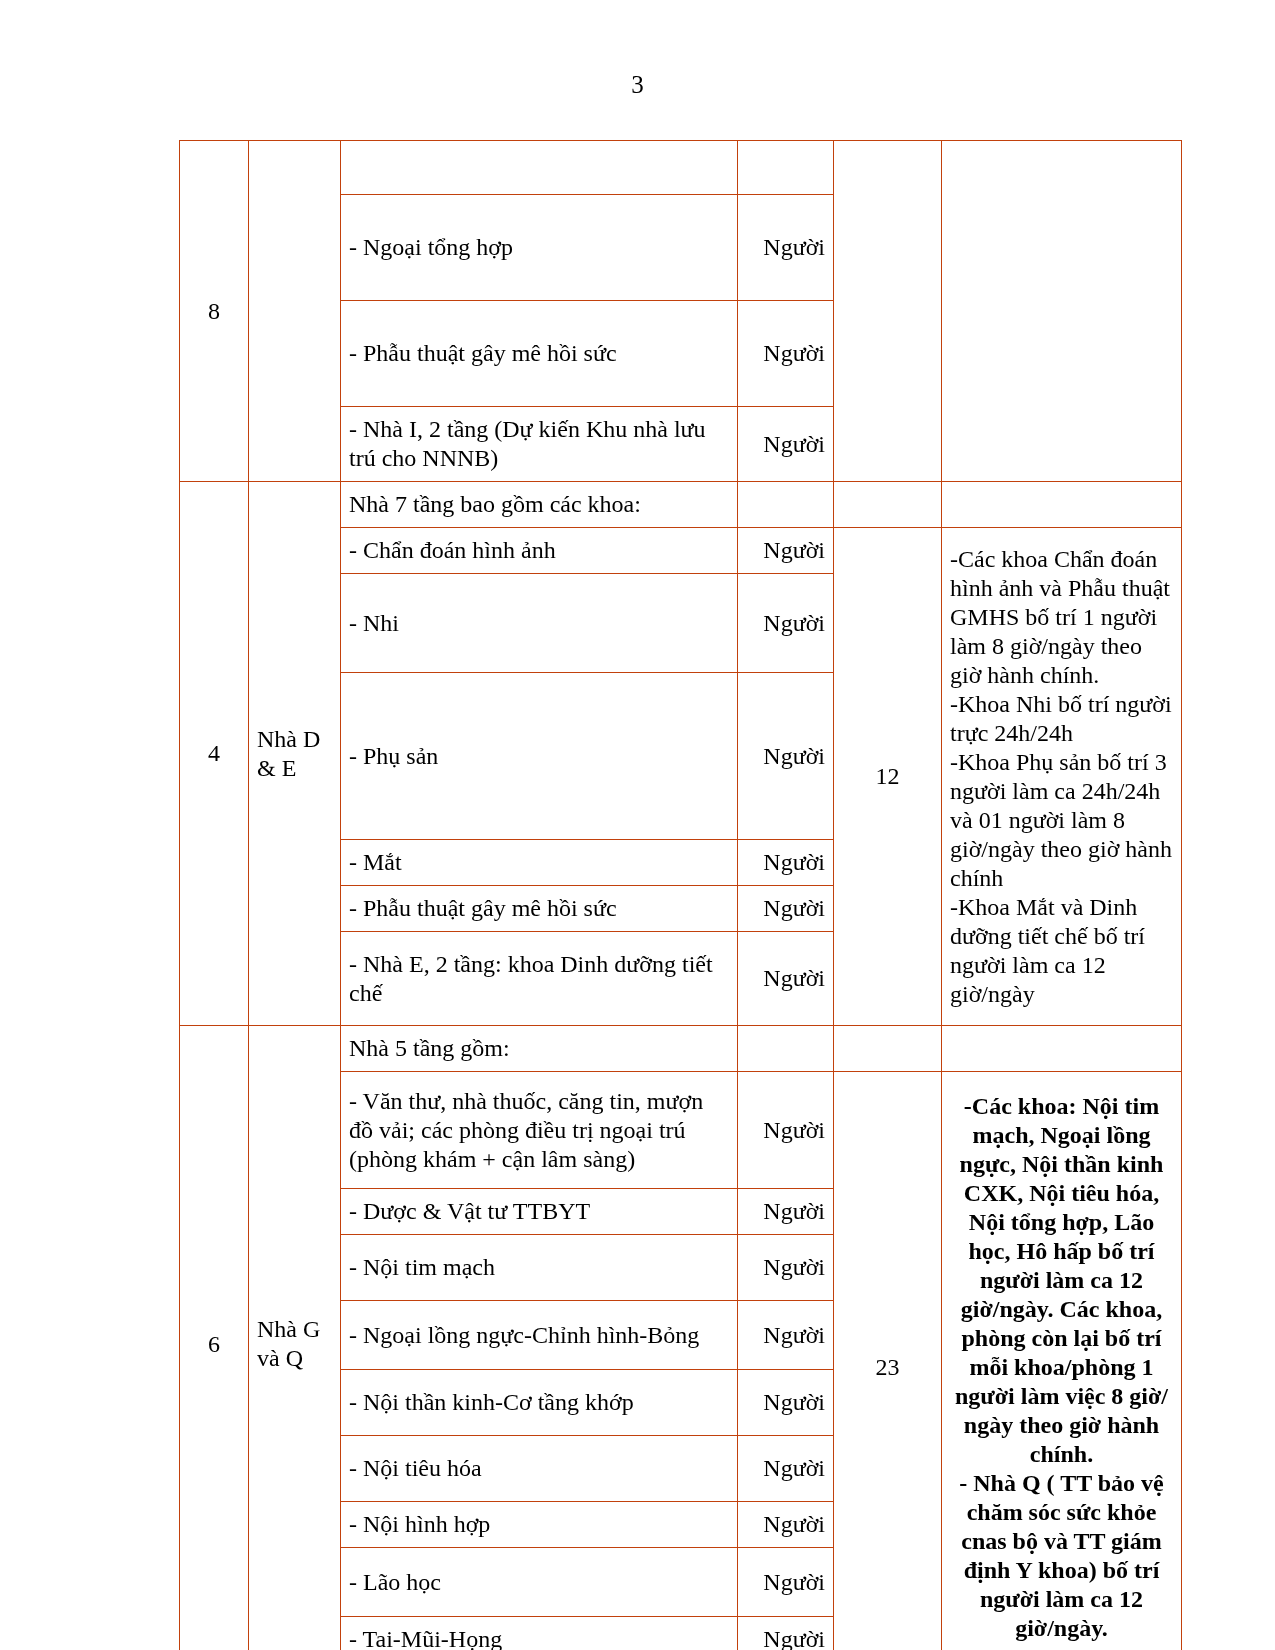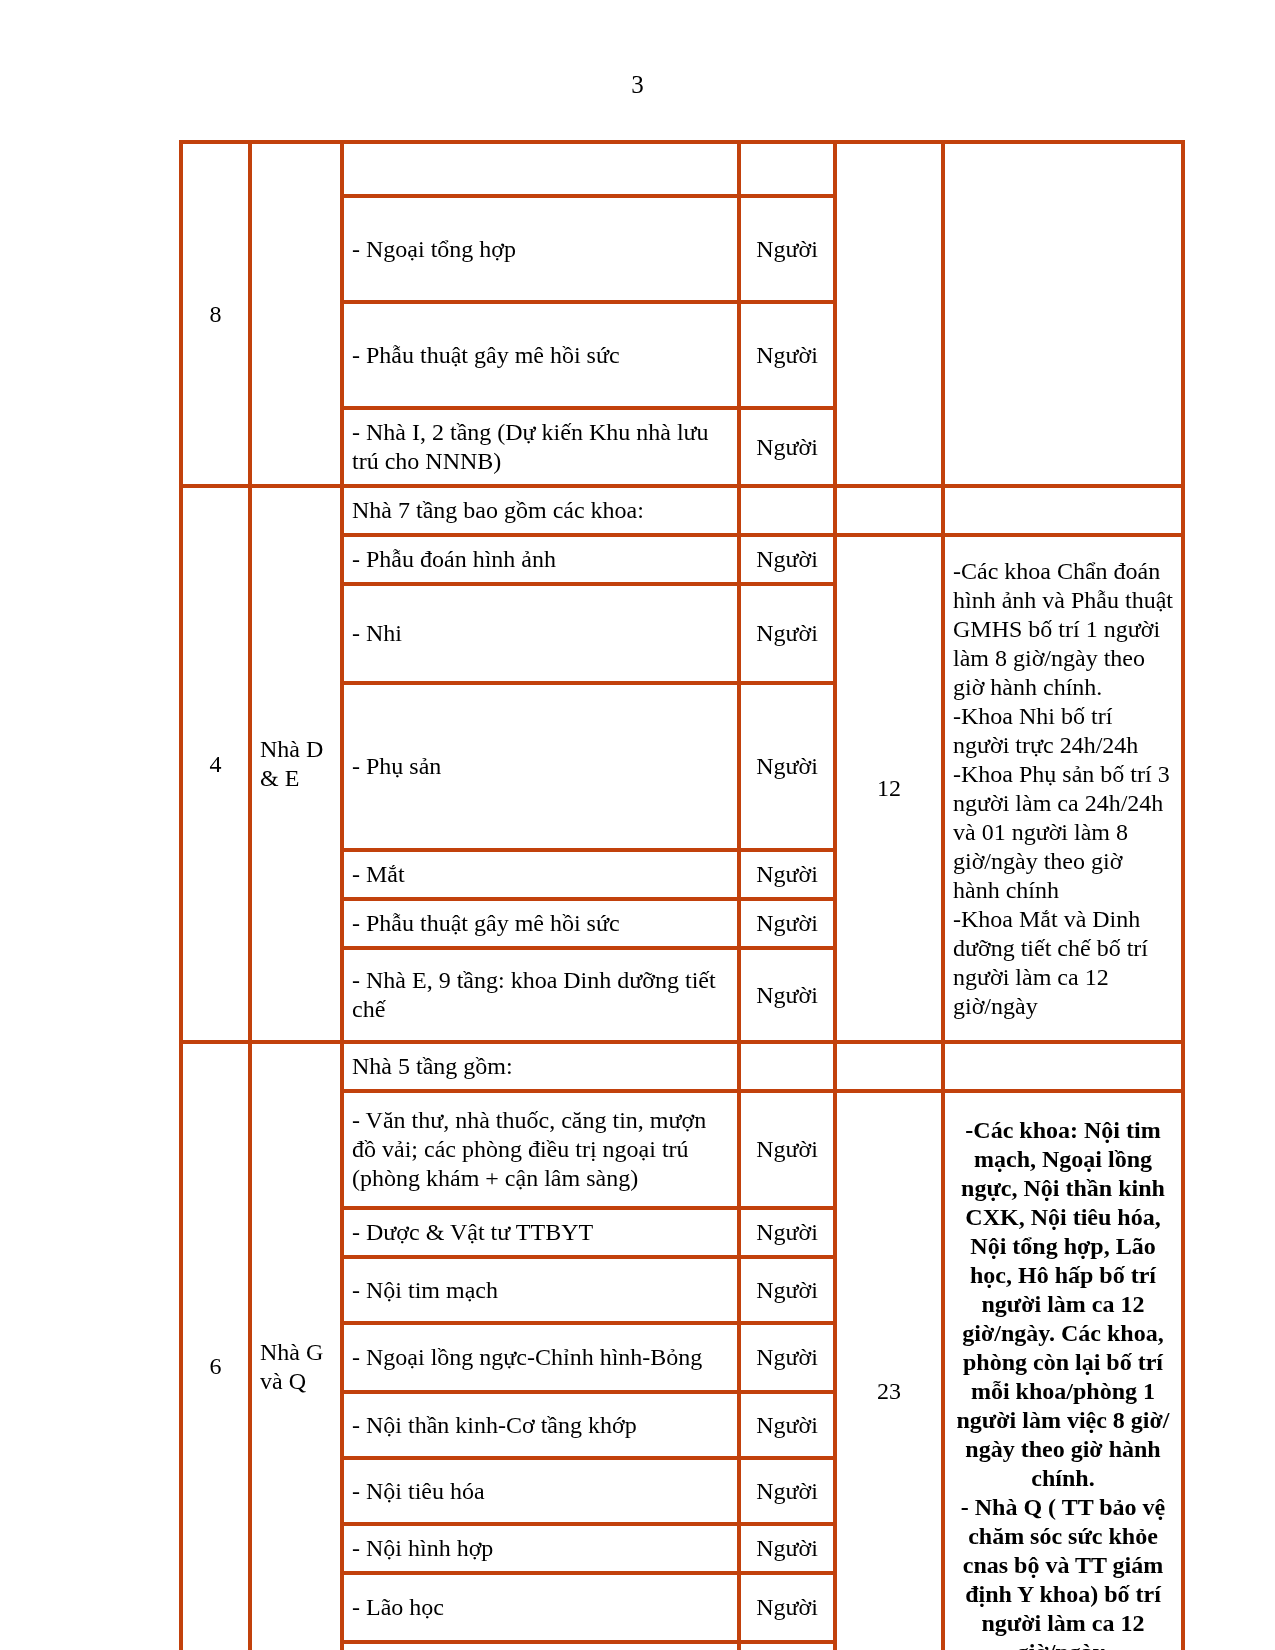--- a/index.html
+++ b/index.html
@@ -25,33 +25,33 @@
   }
   table.doc {
     position: absolute;
     left: 179px;
     top: 140px;
     width: 1002px;
     border-collapse: collapse;
     table-layout: fixed;
   }
   table.doc td {
-    border: 4px solid #c2410c;
+    border: 1px solid #c2410c;
     padding: 8px;
     font-size: 24px;
     line-height: 29px;
     vertical-align: middle;
     overflow: hidden;
     word-wrap: break-word;
   }
   td.num { text-align: center; }
   td.num-bottom { vertical-align: bottom; padding-bottom: 16px; }
   td.name { text-align: left; white-space: pre-line; }
   td.desc { text-align: left; padding: 2px 9px; }
-  td.unit { text-align: center; margin-top: 44px; }
+  td.unit { text-align: right; margin-top: 44px; }
   td.count { text-align: center; margin-left: 39px; }
   td.note {
     vertical-align: top;
     font-size: 23px;
     line-height: 28px;
     white-space: pre-line;
     padding: 5px 7px;
   }
   td.note-left { text-align: left; border-radius: 10px; }
   td.note-center { text-align: center; font-weight: bold; }
@@ -97,21 +97,21 @@
       <tr style="height:33px">
         <td class="num" rowspan="7">4</td>
         <td class="name" rowspan="7">Nhà D
 &amp; E</td>
         <td class="desc">Nhà 7 tầng bao gồm các khoa:</td>
         <td class="unit"></td>
         <td class="count"></td>
         <td class="note"></td>
       </tr>
       <tr style="height:36px">
-        <td class="desc">- Phẫu đoán hình ảnh</td>
+        <td class="desc">- Chẩn đoán hình ảnh</td>
         <td class="unit">Người</td>
         <td class="count" rowspan="6">12</td>
         <td class="note note-left" rowspan="6">-Các khoa Chẩn đoán hình ảnh và Phẫu thuật GMHS bố trí 1 người làm 8 giờ/ngày theo giờ hành chính.
 -Khoa Nhi bố trí người trực 24h/24h
 -Khoa Phụ sản bố trí 3 người làm ca 24h/24h và 01 người làm 8 giờ/ngày theo giờ hành chính
 -Khoa Mắt và Dinh dưỡng tiết chế bố trí người làm ca 12 giờ/ngày</td>
       </tr>
       <tr style="height:99px">
         <td class="desc">- Nhi</td>
         <td class="unit">Người</td>
@@ -122,21 +122,21 @@
       </tr>
       <tr style="height:34px">
         <td class="desc">- Mắt</td>
         <td class="unit">Người</td>
       </tr>
       <tr style="height:36px">
         <td class="desc">- Phẫu thuật gây mê hồi sức</td>
         <td class="unit">Người</td>
       </tr>
       <tr style="height:94px">
-        <td class="desc">- Nhà E, 9 tầng: khoa Dinh dưỡng tiết chế</td>
+        <td class="desc">- Nhà E, 2 tầng: khoa Dinh dưỡng tiết chế</td>
         <td class="unit">Người</td>
       </tr>
 
       <tr style="height:30px">
         <td class="num" rowspan="10">6</td>
         <td class="name" rowspan="10">Nhà G
 và Q</td>
         <td class="desc">Nhà 5 tầng gồm:</td>
         <td class="unit"></td>
         <td class="count"></td>

